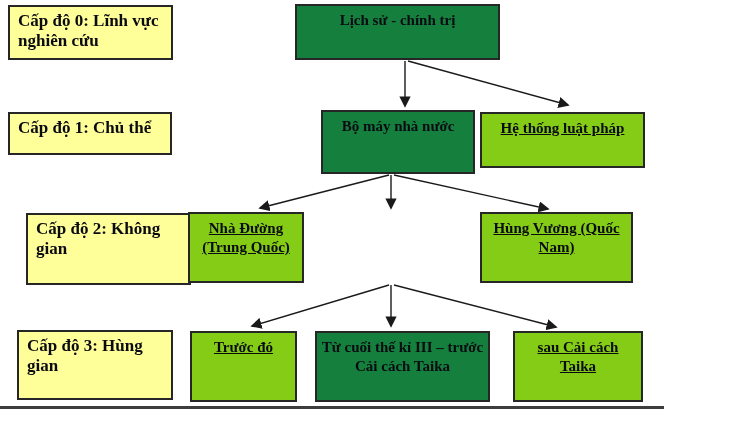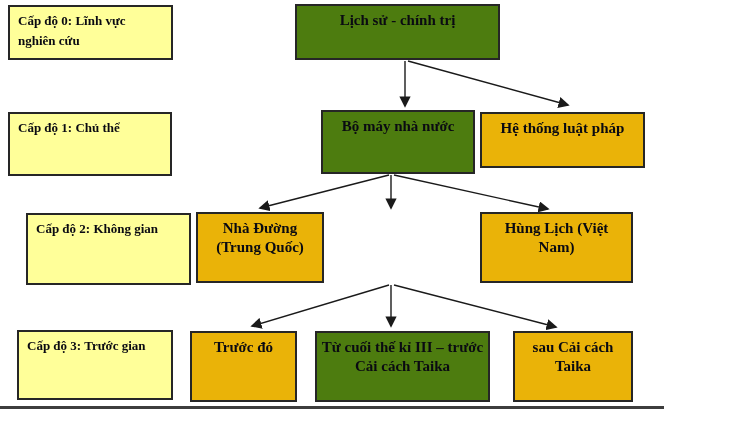--- a/index.html
+++ b/index.html
@@ -5,58 +5,58 @@
   html,body{margin:0;padding:0;background:#fff;}
   #canvas{
     position:relative;width:738px;height:444px;background:#ffffff;overflow:hidden;
     font-family:"Liberation Serif", serif;
   }
   .box{
     position:absolute;box-sizing:border-box;border:2px solid #262626;
     font-weight:bold;color:#0a0a12;font-size:15px;line-height:19px;
   }
   .node{ text-align:center;padding:5px 4px 0 4px; }
-  .green{ background:#4d7c0f; }
-  .blue{ background:#eab308; }
+  .green{ background:#15803d; }
+  .blue{ background:#84cc16;text-decoration:underline; }
   .lbl{
-    background:#FFFF99;text-align:left;padding:4px 6px 0 8px;font-size:13px;line-height:20px;
+    background:#FFFF99;text-align:left;padding:4px 6px 0 8px;font-size:17px;line-height:20px;
   }
   
   .lbl0{ left:8px;  top:5px;   width:165px; height:55px; }
-  .lbl1{ left:8px;  top:112px; width:164px; height:64px; }
+  .lbl1{ left:8px;  top:112px; width:164px; height:43px; }
   .lbl2{ left:26px;  top:213px; width:165px; height:72px; }
   .lbl3{ left:17px; top:330px; width:156px; height:70px; }
   
   .n-root{ left:295px; top:4px;   width:205px; height:56px; }
   .n-bmnn{ left:321px; top:110px; width:154px; height:64px; }
   .n-htlp{ left:480px; top:112px; width:165px; height:56px; }
-  .n-nhad{ left:196px; top:212px; width:128px; height:71px; }
+  .n-nhad{ left:188px; top:212px; width:116px; height:71px; }
   .n-yama{ left:333px; top:213px; width:129px; height:71px; }
   .n-hung{ left:480px; top:212px; width:153px; height:71px; }
   .n-truo{ left:190px; top:331px; width:107px; height:71px; }
   .n-tucu{ left:315px; top:331px; width:175px; height:71px; }
-  .n-sauc{ left:513px; top:331px; width:120px; height:71px; }
+  .n-sauc{ left:513px; top:331px; width:130px; height:71px; }
   #arrows{ position:absolute;left:0;top:0;width:738px;height:444px;pointer-events:none; }
   #baseline{ position:absolute;left:0;top:406px;width:664px;height:3px;background:#3d3d3d; }
 </style>
 </head>
 <body>
 
 <div id="canvas">
 
   <div class="box lbl lbl0">Cấp độ 0: Lĩnh vực nghiên cứu</div>
   <div class="box lbl lbl1">Cấp độ 1: Chủ thể</div>
   <div class="box lbl lbl2">Cấp độ 2:  Không gian</div>
-  <div class="box lbl lbl3">Cấp độ 3: Trước gian</div>
+  <div class="box lbl lbl3">Cấp độ 3: Hùng gian</div>
 
   <div class="box node green n-root">Lịch sử - chính trị</div>
   <div class="box node green n-bmnn">Bộ máy nhà nước</div>
   <div class="box node blue  n-htlp">Hệ thống luật pháp</div>
   <div class="box node blue  n-nhad">Nhà Đường (Trung Quốc)</div>
-  <div class="box node blue  n-hung">Hùng Lịch (Việt Nam)</div>
+  <div class="box node blue  n-hung">Hùng Vương (Quốc Nam)</div>
   <div class="box node blue  n-truo">Trước đó</div>
   <div class="box node green n-tucu">Từ cuối thế kỉ III – trước Cải cách Taika</div>
   <div class="box node blue  n-sauc">sau Cải cách Taika</div>
 
   <svg id="arrows" viewBox="0 0 738 444" xmlns="http://www.w3.org/2000/svg">
     <defs>
       <marker id="ah" viewBox="0 0 10 10" refX="8.5" refY="5" markerWidth="8" markerHeight="8" orient="auto-start-reverse">
         <path d="M0,0 L10,5 L0,10 z" fill="#1a1a1a"></path>
       </marker>
     </defs>

